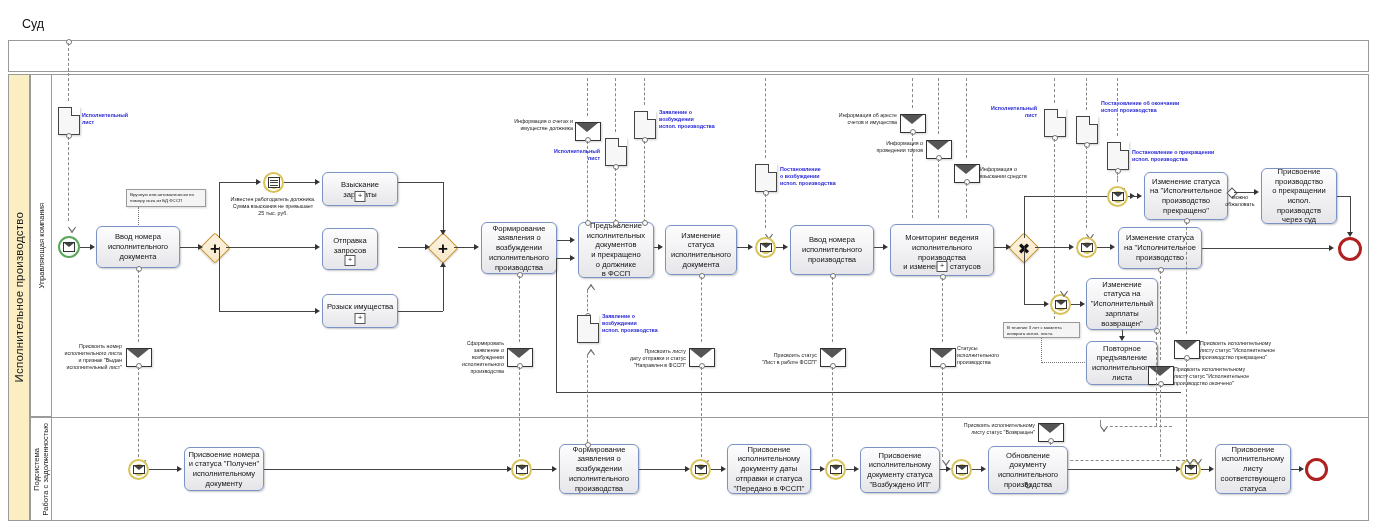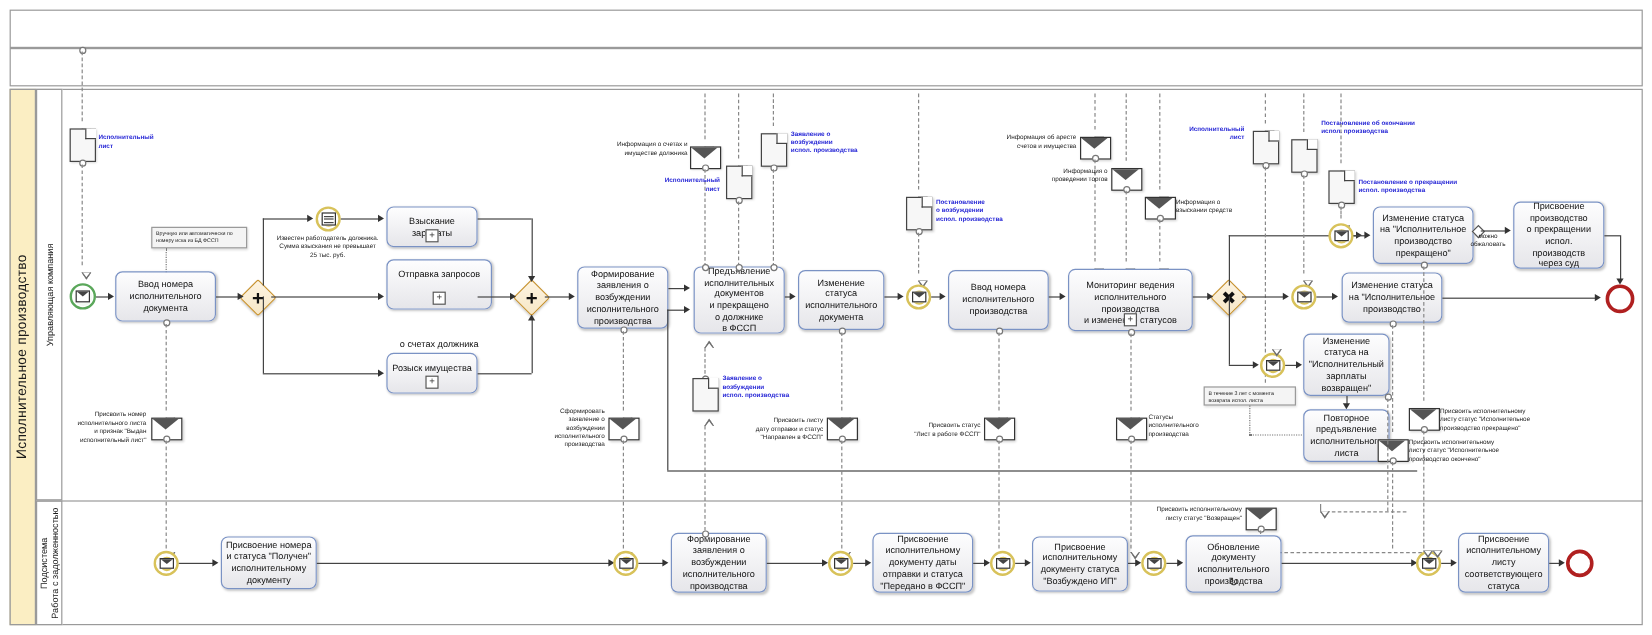--- a/index.html
+++ b/index.html
@@ -105,20 +105,23 @@
 
   .gwsmall{position:absolute;width:6px;height:6px;transform:rotate(45deg);
       border:1px solid #555;background:#fff;}
 </style>
 </head>
 <body>
 
 <div id="stage">
 
   <div class="poolbox" style="left:8px;top:8px;width:1361px;height:32px;"></div>
+  <div class="poolhdr horiz" style="left:8px;top:8px;width:1361px;height:32px;border:none;">
+    <span class="ttl-top">Суд</span>
+  </div>
 
   <div class="poolbox" style="left:8px;top:40px;width:1361px;height:32px;"></div>
 
   <div class="poolbox" style="left:8px;top:74px;width:1361px;height:447px;"></div>
   <div class="poolhdr vert yellow" style="left:8px;top:74px;width:22px;height:447px;">
     <span class="ttl-main">Исполнительное производство</span>
   </div>
 
   <div class="poolhdr vert" style="left:30px;top:74px;width:22px;height:343px;">
     <span class="ttl-lane">Управляющая компания</span>
@@ -195,21 +198,21 @@
   </div>
   <div class="seq h" style="left:284px;top:182px;width:33px;"></div>
   <div class="arw r" style="left:315px;top:179px;"></div>
   <div class="task sub" style="left:322px;top:172px;width:76px;height:34px;">
     <span class="lbl">Взыскание зарплаты</span>
     <span class="plus">+</span>
   </div>
 
   <div class="seq h" style="left:226px;top:247px;width:91px;"></div>
   <div class="arw r" style="left:315px;top:244px;"></div>
-  <div class="task sub" style="left:322px;top:216px;width:88px;height:42px;gap:48px;">
+  <div class="task sub" style="left:322px;top:228px;width:56px;height:42px;gap:48px;">
     <span class="lbl">Отправка запросов</span>
     <span class="lbl">о счетах должника</span>
     <span class="plus">+</span>
   </div>
 
   <div class="seq v" style="left:219px;top:247px;height:64px;"></div>
   <div class="seq h" style="left:219px;top:311px;width:98px;"></div>
   <div class="arw r" style="left:315px;top:308px;"></div>
   <div class="task sub" style="left:322px;top:294px;width:76px;height:34px;">
     <span class="lbl">Розыск имущества</span>

